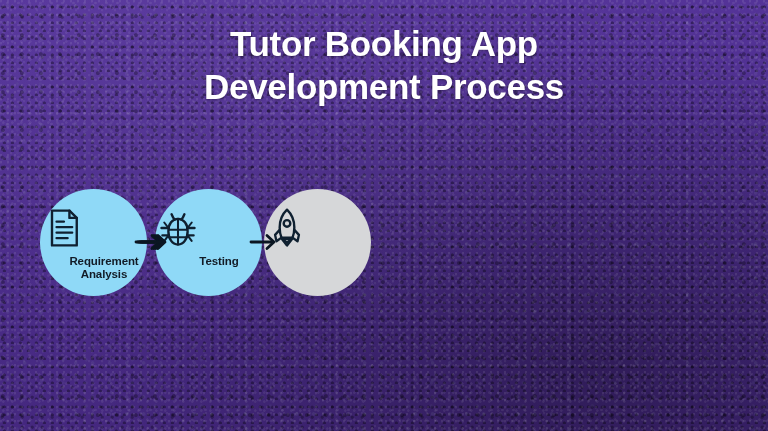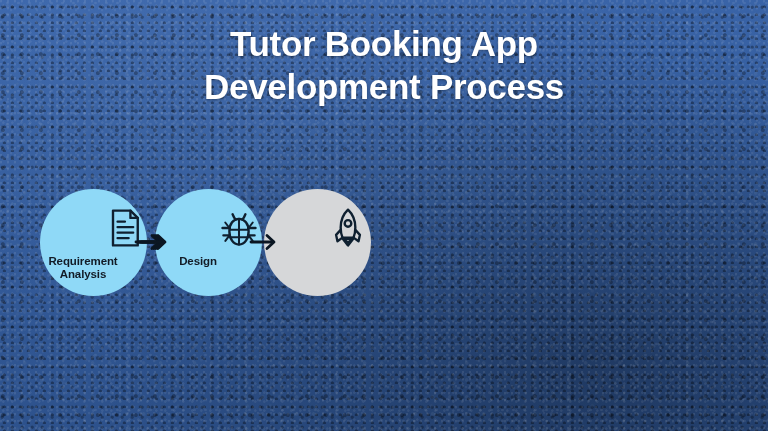--- a/index.html
+++ b/index.html
@@ -6,21 +6,21 @@
 
   html, body {
     width:768px; height:431px;
     overflow:hidden;
     font-family:"Liberation Sans", sans-serif;
   }
 
   #canvas {
     position:relative;
     width:768px; height:431px;
-    background-color:#3b82f6;
+    background-color:#6d28d9;
     overflow:hidden;
   }
 
   
   .tex {
     position:absolute; inset:0;
     pointer-events:none;
   }
   .tex-a {
     background-image:
@@ -71,21 +71,21 @@
     z-index:4;
   }
 
   .node {
     position:relative;
     width:107px; height:107px;
     flex:0 0 107px;
     border-radius:50%;
     display:flex;
     flex-direction:column;
-    align-items:flex-end;
+    align-items:flex-start;
     justify-content:flex-start;
     padding-top:16px;
   }
   .node.blue { background:#8fd9f7; }
   .node.gray { background:#d6d7d9; }
 
   .node .icon {
     width:46px; height:46px;
     display:flex; align-items:center; justify-content:center;
     color:#0f2030;
@@ -170,21 +170,21 @@
       <div class="node blue">
         <div class="icon">
           <svg viewBox="0 0 48 48" fill="none" stroke="currentColor" stroke-width="2.6" stroke-linecap="round" stroke-linejoin="round">
       <path d="M17 9c1 2.5 2 4.5 3.4 6M31 9c-1 2.5-2 4.5-3.4 6"></path>
       <path d="M24 14c6.2 0 10.5 5.4 10.5 13.5S30.3 42 24 42s-10.5-6.4-10.5-14.5S17.8 14 24 14z"></path>
       <path d="M14 24H6M14 32H7M34 24h8M34 32h7"></path>
       <path d="M13.6 24l-4.6-6M13.6 32l-4.5 6M34.4 24l4.6-6M34.4 32l4.5 6" stroke-width="2.2"></path>
       <path d="M14 26h20M14 34h20M24 14v28" stroke-width="2.2"></path>
     </svg>
         </div>
-        <div class="label">Design</div>
+        <div class="label">Testing</div>
       </div>
       <div class="arrow">
         <svg width="36" height="36" viewBox="0 0 36 36" fill="none" stroke="#0b1622" stroke-width="2.8" stroke-linecap="round" stroke-linejoin="round">
       <path d="M6 18h22"></path>
           <path d="M22 11.5L29 18l-7 6.5"></path>
     </svg>
       </div>
       <div class="node gray">
         <div class="icon">
           <svg viewBox="0 0 48 48" fill="none" stroke="currentColor" stroke-width="2.6" stroke-linecap="round" stroke-linejoin="round">

